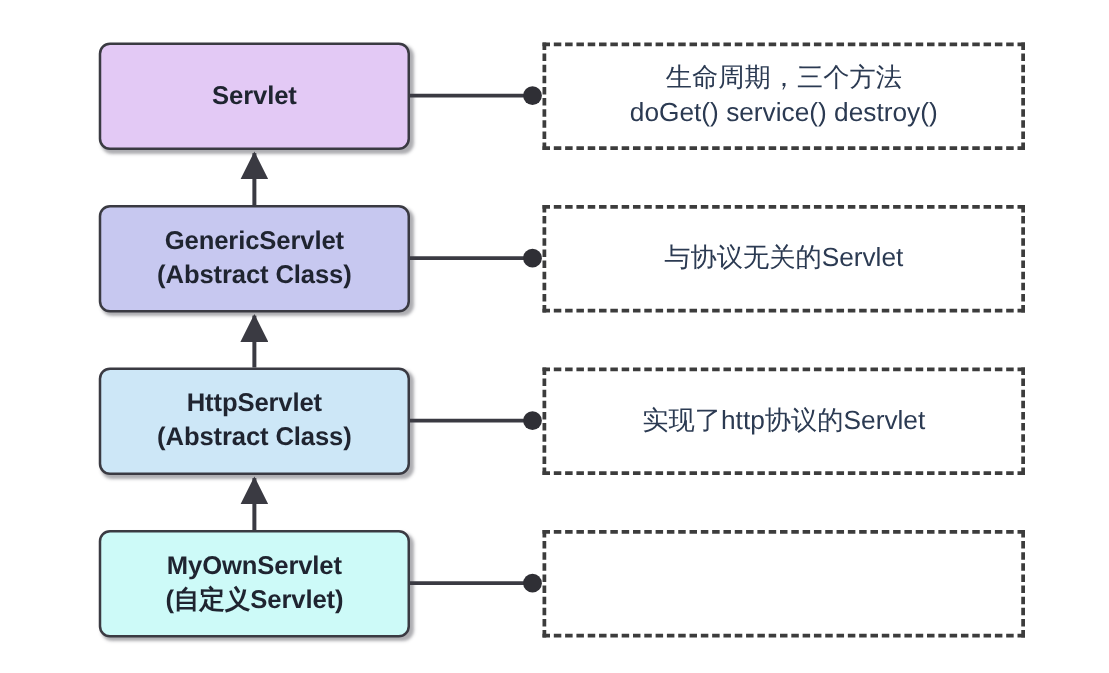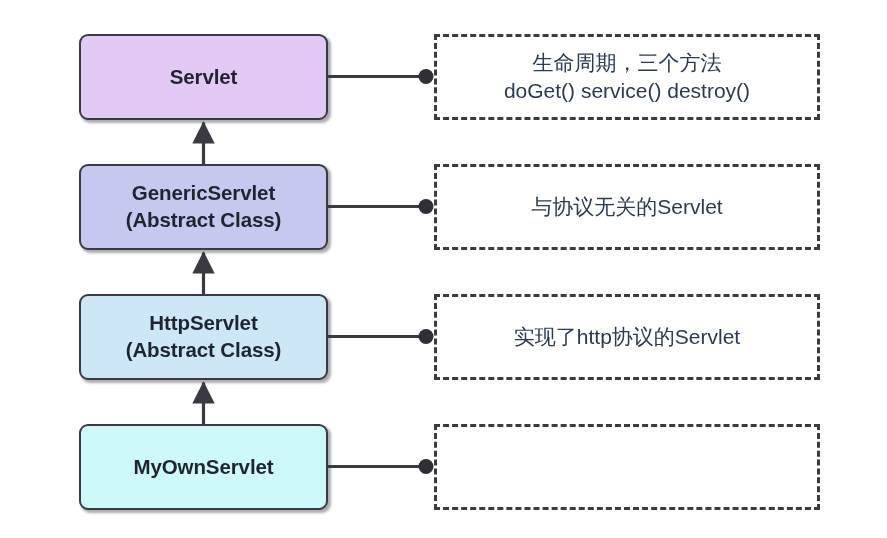--- a/index.html
+++ b/index.html
@@ -138,20 +138,21 @@
     <span class="cb-kind">(Abstract Class)</span>
   </div>
 
   <div class="class-box row-2" style="background: rgb(205, 231, 247);">
     <span class="cb-name">HttpServlet</span>
     <span class="cb-kind">(Abstract Class)</span>
   </div>
 
   <div class="class-box row-3" style="background: rgb(205, 250, 248); text-align: center;">
     <span class="cb-name">MyOwnServlet</span>
+    <span class="cb-kind">(自定义Servlet)</span>
   </div>
 
   <div class="note-box row-0">
     <span class="nb-line">生命周期，三个方法</span>
     <span class="nb-line">doGet() service() destroy()</span>
   </div>
 
   <div class="note-box row-2">
     <span class="nb-line">实现了http协议的Servlet</span>
 

